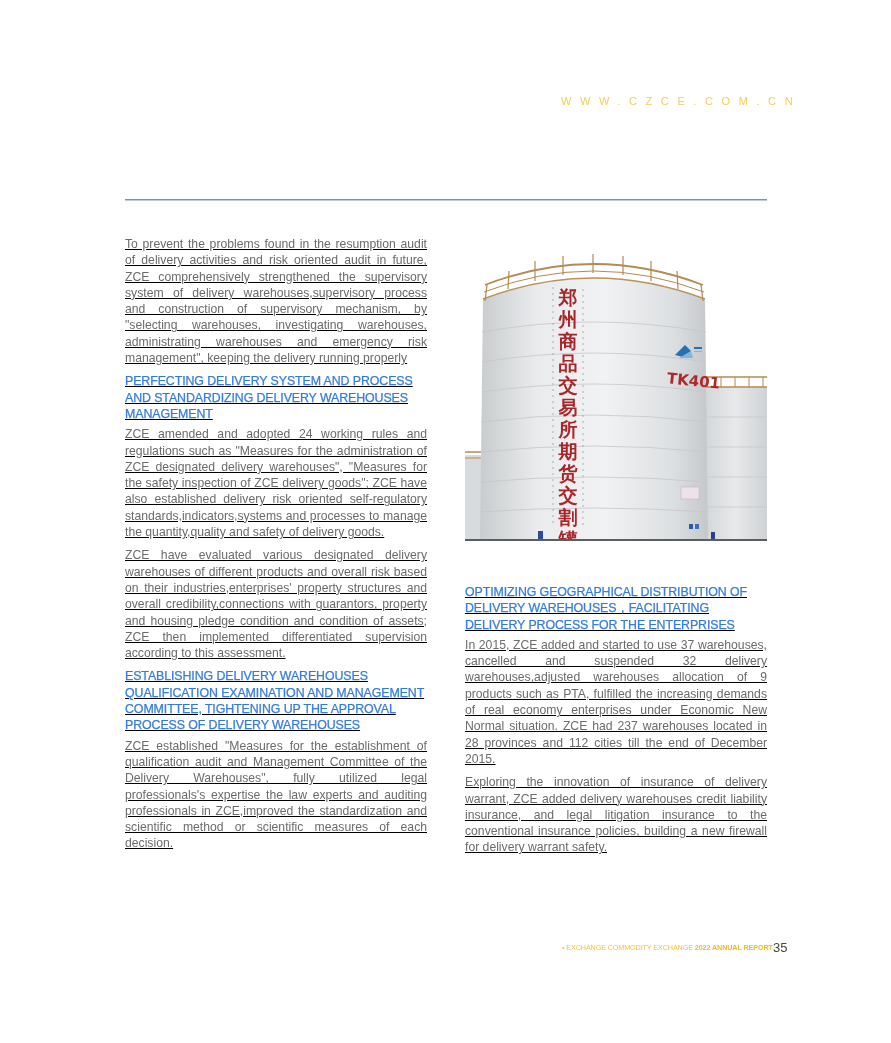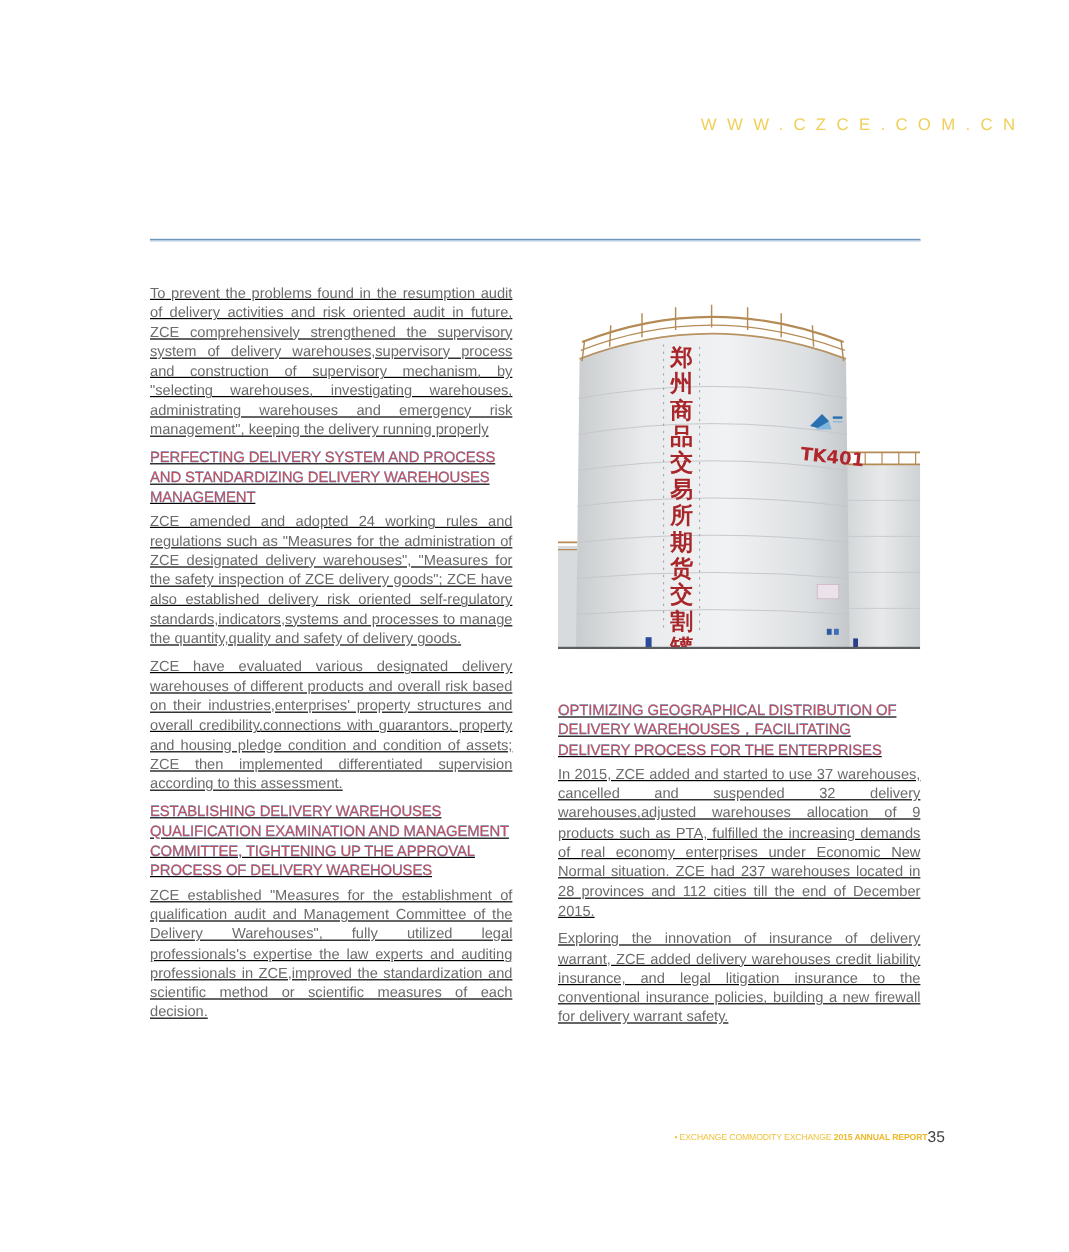--- a/index.html
+++ b/index.html
@@ -1,27 +1,27 @@
 <!DOCTYPE html>
 <html><head>
 <meta charset="utf-8">
 <style>
   html, body { margin: 0; padding: 0; background: #ffffff; }
   body { width: 891px; height: 1043px; position: relative; overflow: hidden;
          font-family: "Liberation Sans", sans-serif; }
-  .site-url { position: absolute; left: 584px; top: 95px; font-size: 14px;
+  .site-url { position: absolute; left: 561px; top: 95px; font-size: 11px;
               letter-spacing: 8.6px; color: #f0cf5a; white-space: nowrap; }
   .rule { position: absolute; left: 125px; top: 199px; width: 642px; height: 1px;
           background: #6f96bd; border-bottom: 1px solid #b9cde0; }
   .col { position: absolute; width: 302px; }
   .col-left { left: 125px; top: 236px; }
   .col-right { left: 465px; top: 584px; }
   p.body { margin: 0; font-size: 12.2px; line-height: 16.3px; color: #6b6b6b;
            text-align: justify; }
-  h3.head { margin: 0 0 4px 0; font-size: 12.4px; line-height: 16.3px; color: #ef4444;
+  h3.head { margin: 0 0 4px 0; font-size: 12.4px; line-height: 16.3px; color: #3b82f6;
             font-weight: normal; text-transform: uppercase; letter-spacing: -0.1px;
             -webkit-text-stroke: 0.25px #2a74b3; }
   .section { margin-top: 7px; text-decoration: underline; }
   .section.first { margin-top: 0; }
 
   .photo { position: absolute; left: 465px; top: 237px; width: 302px; height: 304px;
            background: #ffffff; overflow: hidden; }
   .footer { position: absolute; left: 562px; top: 943px; white-space: nowrap;
             font-size: 7.2px; color: #f0c23e; letter-spacing: -0.1px; }
   .footer .bold { font-weight: bold; color: #eeb928; }
@@ -161,14 +161,14 @@
 <div class="col col-right">
   <div class="section first">
     <h3 class="head">OPTIMIZING GEOGRAPHICAL DISTRIBUTION OF DELIVERY WAREHOUSES，FACILITATING DELIVERY PROCESS FOR THE ENTERPRISES</h3>
     <p class="body">In 2015, ZCE added and started to use 37 warehouses, cancelled and suspended 32 delivery warehouses,adjusted warehouses allocation of 9 products such as PTA, fulfilled the increasing demands of real economy enterprises under Economic New Normal situation. ZCE had 237 warehouses located in 28 provinces and 112 cities till the end of December 2015.</p>
   </div>
   <div class="section">
     <p class="body">Exploring the innovation of insurance of delivery warrant, ZCE added delivery warehouses credit liability insurance, and legal litigation insurance to the conventional insurance policies, building a new firewall for delivery warrant safety.</p>
   </div>
 </div>
 
-<div class="footer"><span>• EXCHANGE COMMODITY EXCHANGE </span><span class="bold">2015 ANNUAL REPORT</span></div>
+<div class="footer"><span>• EXCHANGE COMMODITY EXCHANGE </span><span class="bold">2022 ANNUAL REPORT</span></div>
 <div class="page-num">35</div>
 
 </body></html>

